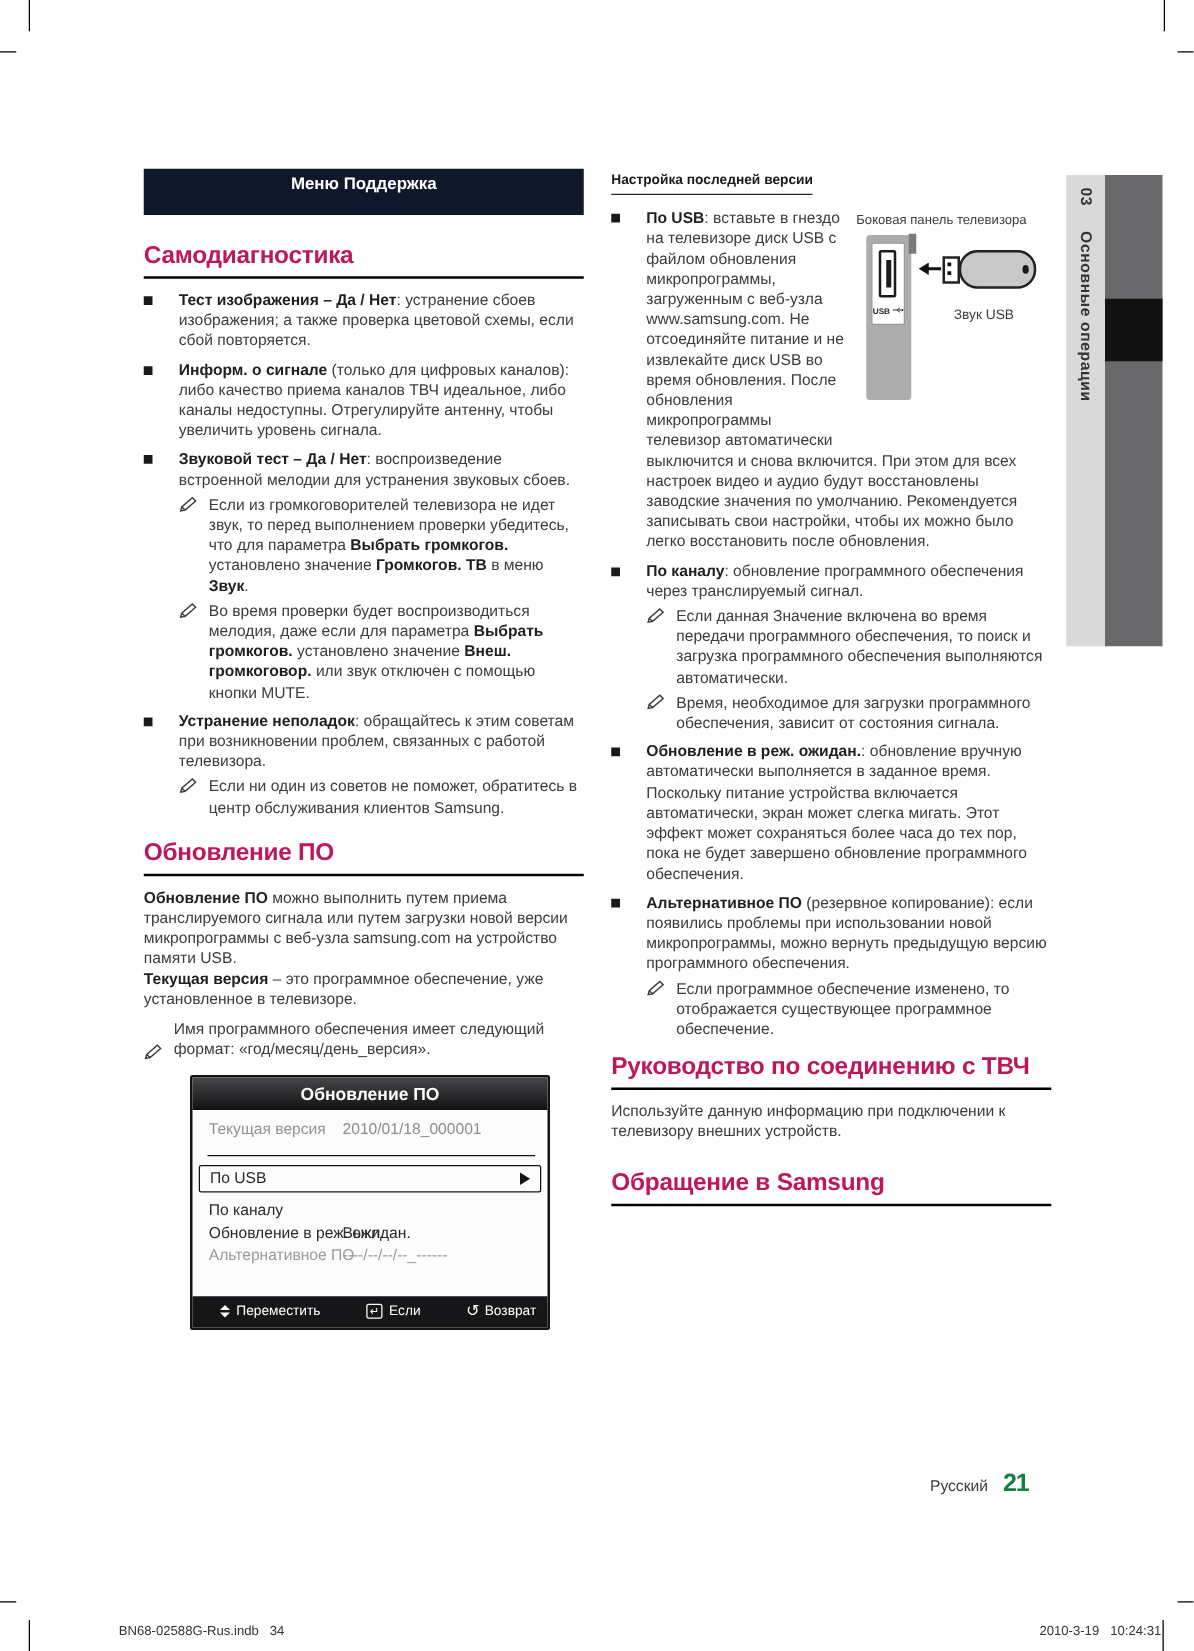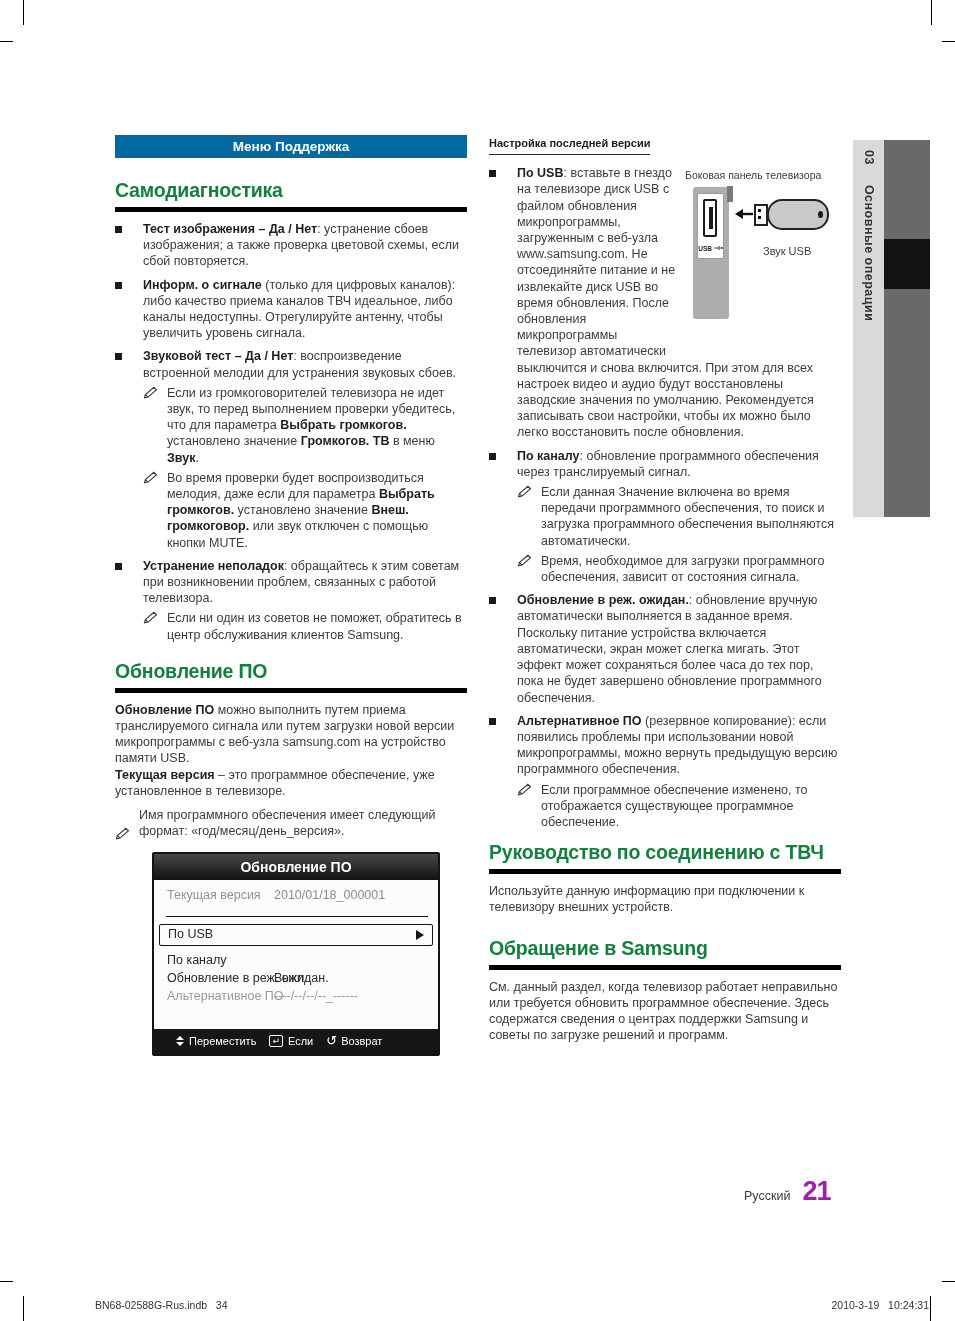--- a/index.html
+++ b/index.html
@@ -9,25 +9,25 @@
   
   .cm-v { position:absolute; width:1px; background:#000; }
   .cm-h { position:absolute; height:1px; background:#000; }
 
   
   .col { position:absolute; top:135px; width:352px; font-size:12.5px; line-height:16.2px; }
   .col-left  { left:115px; }
   .col-right { left:489px; }
   b { color:#1f1f1f; }
 
-  .header-bar { background:#0369a1; color:#fff; font-weight:bold; font-size:13.5px;
-                text-align:center; height:23px; line-height:23px; margin-bottom:20px; }
-
-  h1.section { font-size:19.5px; line-height:24px; font-weight:bold; color:#15803d;
-               margin:0 0 9px 0; padding-bottom:5px; border-bottom:5px solid #000000; letter-spacing:-0.2px; }
+  .header-bar { background:#0f172a; color:#fff; font-weight:bold; font-size:13.5px;
+                text-align:center; height:37px; line-height:23px; margin-bottom:20px; }
+
+  h1.section { font-size:19.5px; line-height:24px; font-weight:bold; color:#be185d;
+               margin:0 0 9px 0; padding-bottom:5px; border-bottom:2px solid #000000; letter-spacing:-0.2px; }
   h1.spaced { margin-top:16px; }
   .h2wrap { margin:0 0 10px 0; }
   h2.subsection { display:inline-block; font-size:11px; font-weight:bold; color:#1a1a1a;
                   margin:0; padding-bottom:3px; border-bottom:1.5px solid #2a2a2a; }
 
   .bullets { list-style:none; margin:0; padding:0; }
   .bullets li { display:flex; margin-bottom:7px; }
   .sq { flex:0 0 auto; width:7px; height:7px; background:#1a1a1a; margin:5px 21px 0 0; }
   .bt { flex:1; min-width:0; }
   .bt p { margin:0; }
@@ -50,21 +50,21 @@
   .tvm-sep { position:absolute; top:36px; left:12px; right:10px; border-top:1.5px solid #141414; }
   .tvm-selected { position:absolute; top:44px; left:5px; right:5px; height:22px; box-sizing:border-box;
                   border:1.5px solid #141414; border-radius:2px; display:flex; align-items:center;
                   padding:0 8px; color:#2a2a2a; }
   .tvm-arrow { margin-left:auto; width:0; height:0; border-left:8px solid #141414;
                border-top:5px solid transparent; border-bottom:5px solid transparent; }
   .tvm-row { position:absolute; left:13px; right:12px; color:#2a2a2a; }
   .tvm-row .val { position:absolute; left:107px; }
   .tvm-row.dim, .tvm-row.dim .val { color:#9a9a9a; }
   .tvm-footer { position:absolute; left:0; right:0; bottom:0; height:25px; background:#161618;
-                display:flex; align-items:center; justify-content:flex-start; color:#fff;
+                display:flex; align-items:center; justify-content:space-between; color:#fff;
                 font-size:11px; padding:0 9px; }
   .tvm-key { display:flex; align-items:center; margin-left:13px; white-space:nowrap; }
   .move-icon { display:inline-flex; flex-direction:column; row-gap:2px; margin-right:5px; }
   .move-icon i { display:block; width:0; height:0; }
   .move-icon .up   { border-bottom:4px solid #fff; border-left:4px solid transparent; border-right:4px solid transparent; }
   .move-icon .down { border-top:4px solid #fff;  border-left:4px solid transparent; border-right:4px solid transparent; }
   .enter-icon { border:1px solid #fff; border-radius:2px; font-size:9px; line-height:10px;
                 padding:0 2px; margin-right:5px; }
   .return-icon { font-size:13px; margin-right:4px; }
 
@@ -96,21 +96,21 @@
   .side-tab { position:absolute; left:853px; top:140px; height:377px; display:flex; }
   .side-light { width:31px; background:#d9d9d9; display:flex; justify-content:center; padding-top:10px; box-sizing:border-box; }
   .v-text { writing-mode:vertical-rl; font-size:12.5px; font-weight:bold; color:#333; letter-spacing:0.5px; }
   .v-text .ch-num { margin-bottom:16px; }
   .side-dark { width:46px; background:#69696b; position:relative; }
   .side-black { position:absolute; top:99px; left:0; width:100%; height:50px; background:#121212; }
 
   
   .pagenum { position:absolute; top:1176px; left:744px; display:flex; align-items:baseline; }
   .pagenum .lang { font-size:12.5px; color:#3a3a3a; margin-right:12px; }
-  .pagenum .num { font-size:27px; font-weight:bold; color:#a21caf; letter-spacing:-1px; }
+  .pagenum .num { font-size:20px; font-weight:bold; color:#15803d; letter-spacing:-1px; }
   .pf { position:absolute; top:1299px; font-size:10.5px; color:#333; white-space:pre; }
   .pf-left { left:95px; } .pf-right { right:26px; }
 </style>
 </head>
 <body>
 
 <div class="page">
 
   <div class="cm-v" style="left:23px;top:0;height:25px;"></div>
   <div class="cm-v" style="left:931px;top:0;height:25px;"></div>
@@ -317,21 +317,20 @@
             <p class="note-text"><span>Если программное обеспечение изменено, то отображается существующее программное обеспечение.</span></p>
           </div>
         </div>
       </li>
     </ul>
 
     <h1 class="section" style="margin-top:10px;">Руководство по соединению с ТВЧ</h1>
     <p class="body">Используйте данную информацию при подключении к телевизору внешних устройств.</p>
 
     <h1 class="section" style="margin-top:20px;">Обращение в Samsung</h1>
-    <p class="body">См. данный раздел, когда телевизор работает неправильно или требуется обновить программное обеспечение. Здесь содержатся сведения о центрах поддержки Samsung и советы по загрузке решений и программ.</p>
   </div>
 
   <div class="side-tab">
     <div class="side-light">
       <div class="v-text">
         <span class="ch-num">03</span>
         <span class="ch-title">Основные операции</span>
       </div>
     </div>
     <div class="side-dark">

